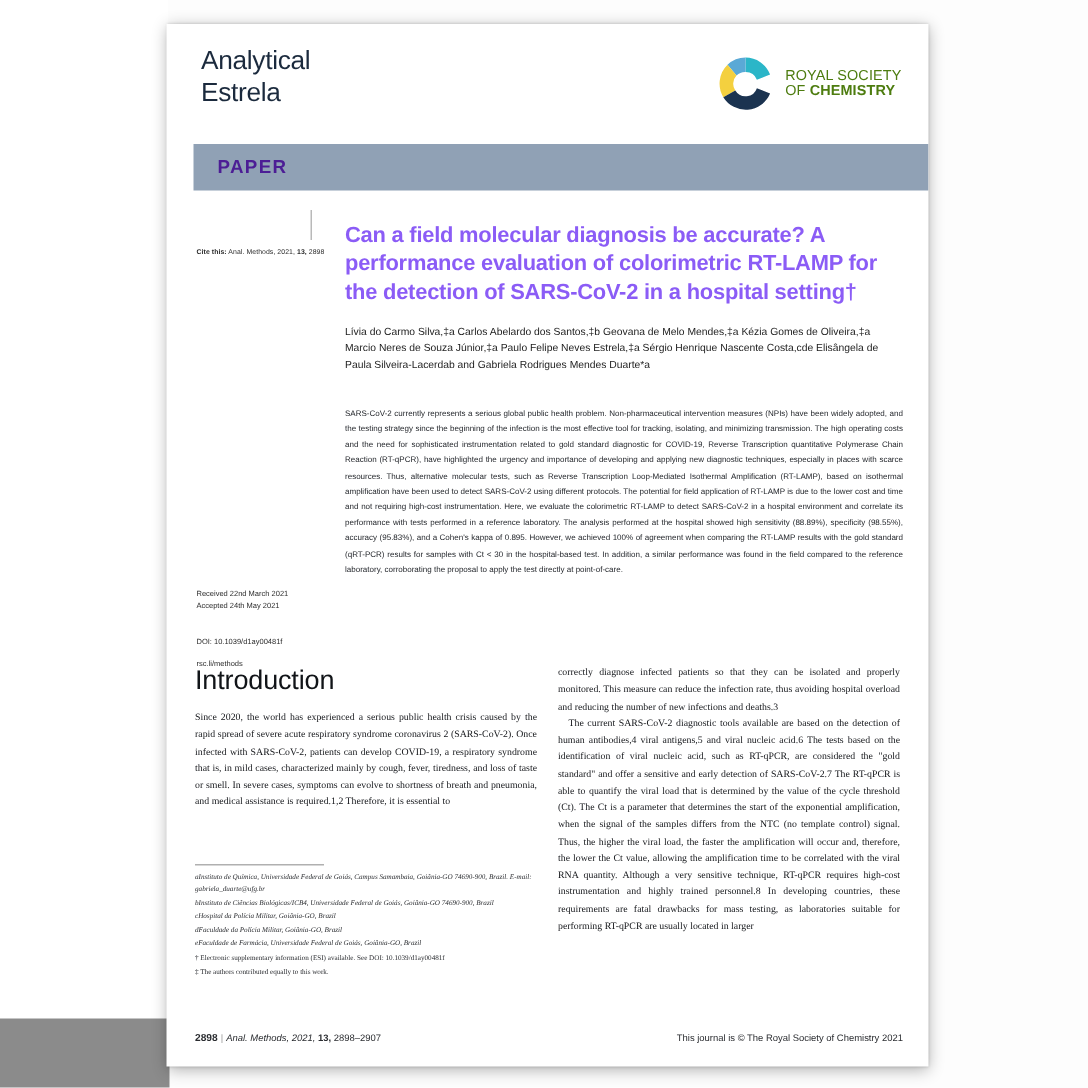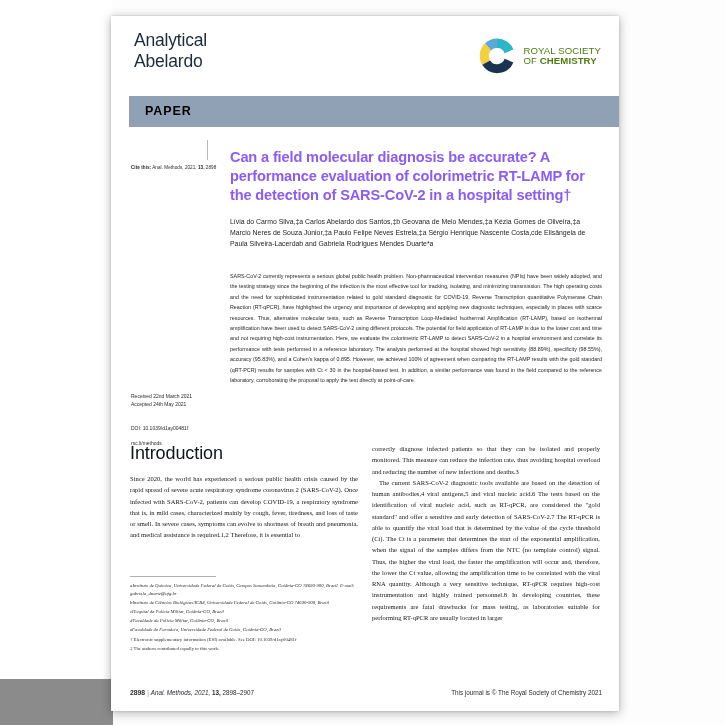--- a/index.html
+++ b/index.html
@@ -92,21 +92,21 @@
     background: #90a1b5;
   }
   #paper-banner-label {
     position: absolute;
     left: 16px;
     top: 8px;
     font-family: "Liberation Sans", sans-serif;
     font-size: 12.5px;
     font-weight: 700;
     letter-spacing: 0.9px;
-    color: #000000;
+    color: #4c1d95;
   }
 
   
   #left-rail {
     position: absolute;
     left: 20px;
     top: 124px;
     width: 92px;
   }
   #cite-rule {
@@ -273,21 +273,21 @@
 <div id="viewport">
 
   <div id="bg-left-band"></div>
   <div id="bg-bottom-gray"></div>
 
   <div id="paper">
 
     <div id="masthead">
       <div id="journal-title">
         <div>Analytical</div>
-        <div>Abelardo</div>
+        <div>Estrela</div>
       </div>
 
       <div id="rsc-logo-block">
         <svg id="rsc-mark" viewBox="0 0 100 100">
 
           <path d="M50 6 A44 44 0 0 1 91 34 L69 43 A20 20 0 0 0 50 30 Z" fill="#2bb6c8"></path>
           <path d="M50 6 A44 44 0 0 0 20 18 L35 36 A20 20 0 0 1 50 30 Z" fill="#5aa9d6"></path>
 
           <path d="M20 18 A44 44 0 0 0 13 72 L33 61 A20 20 0 0 1 35 36 Z" fill="#f4d03f"></path>
 

